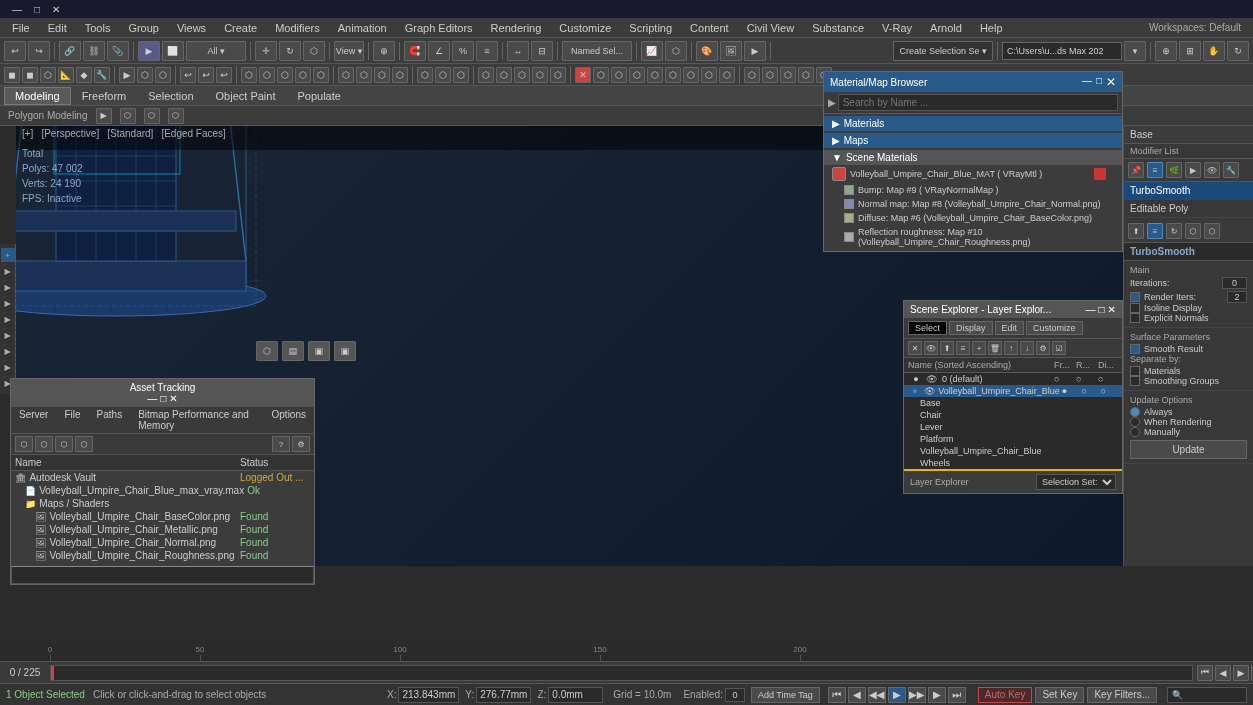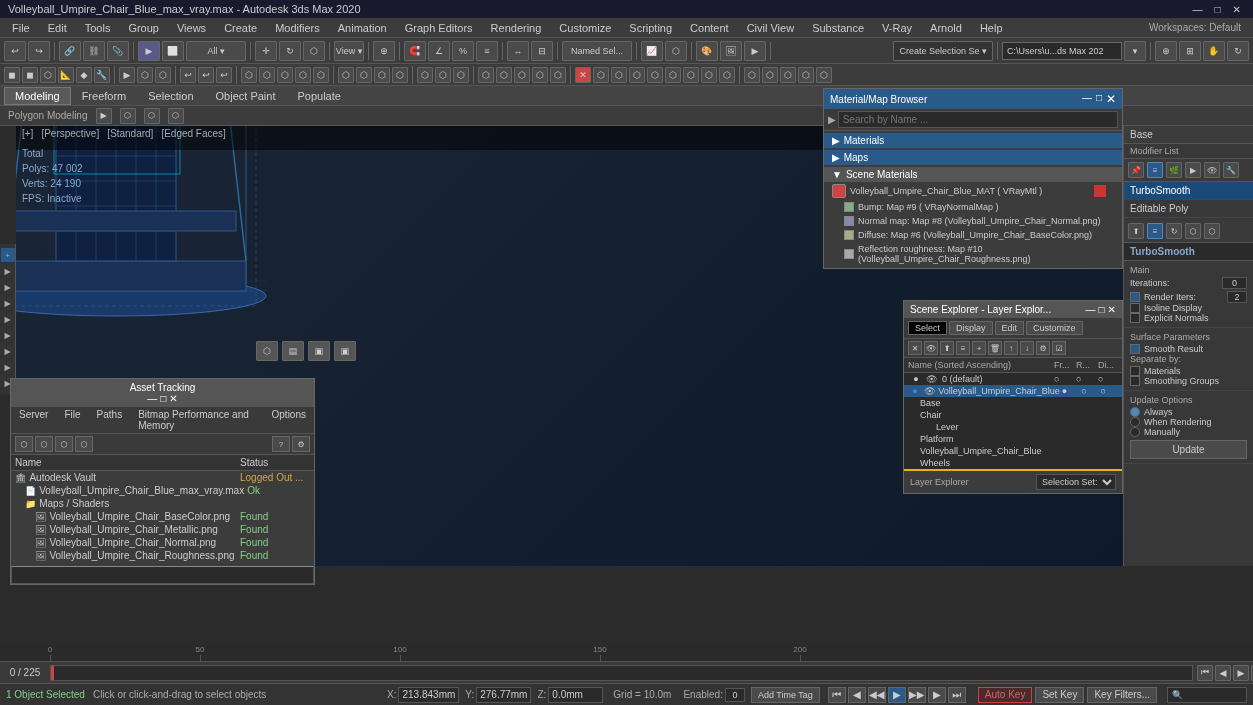--- a/index.html
+++ b/index.html
@@ -128,21 +128,20 @@
     #chair-svg { position: absolute; top: 50%; left: 50%; transform: translate(-50%, -50%); }
     
     
     .scene-icons-row { display: flex; gap: 2px; padding: 2px 4px; background: #3a3a3a; border-bottom: 1px solid #555; flex-wrap: wrap; }
     .s-icon { width: 14px; height: 14px; display: flex; align-items: center; justify-content: center; font-size: 8px; background: #4a4a4a; border: 1px solid #666; cursor: pointer; color: #ccc; }
   </style>
 </head>
 <body>
 
 <div id="title-bar">
-  <span style="font-size:11px;">Volleyball_Umpire_Chair_Blue_max_vray.max - Autodesk 3ds Max 2020</span>
   <div id="title-bar-controls">
     <span>—</span>
     <span>□</span>
     <span>✕</span>
   </div>
 </div>
 
 <div id="menu-bar">
   <div class="menu-item">File</div>
   <div class="menu-item">Edit</div>
@@ -488,21 +487,21 @@
       </div>
       <div class="prop-check">
         <span class="radio"></span>
         <span>Manually</span>
       </div>
       <button class="update-btn">Update</button>
     </div>
   </div>
 </div>
 
-<div id="mat-browser" style="top:88px; right:130px;">
+<div id="mat-browser" style="top:71px; right:130px;">
   <div id="mat-browser-title">
     <span>Material/Map Browser</span>
     <div style="display:flex; gap:4px;">
       <span style="cursor:pointer;">—</span>
       <span style="cursor:pointer;">□</span>
       <span class="panel-close">✕</span>
     </div>
   </div>
   <div style="padding:2px 4px; background:#3a3a3a; border-bottom:1px solid #555; display:flex; align-items:center; gap:2px;">
     <span style="font-size:10px; color:#aaa;">▶</span>
@@ -606,21 +605,21 @@
       <span style="font-size:9px; width:20px;">●</span>
       <span style="font-size:9px; width:20px;">○</span>
       <span style="font-size:9px; width:20px;">○</span>
     </div>
     <div class="scene-tree-item" style="padding-left:16px;">
       <span style="font-size:9px; flex:1;">Base</span>
     </div>
     <div class="scene-tree-item" style="padding-left:16px;">
       <span style="font-size:9px; flex:1;">Chair</span>
     </div>
-    <div class="scene-tree-item" style="padding-left:32px;">
+    <div class="scene-tree-item" style="padding-left:16px;">
       <span style="font-size:9px; flex:1;">Lever</span>
     </div>
     <div class="scene-tree-item" style="padding-left:16px;">
       <span style="font-size:9px; flex:1;">Platform</span>
     </div>
     <div class="scene-tree-item" style="padding-left:16px;">
       <span style="font-size:9px; flex:1;">Volleyball_Umpire_Chair_Blue</span>
     </div>
     <div class="scene-tree-item" style="padding-left:16px;">
       <span style="font-size:9px; flex:1;">Wheels</span>

